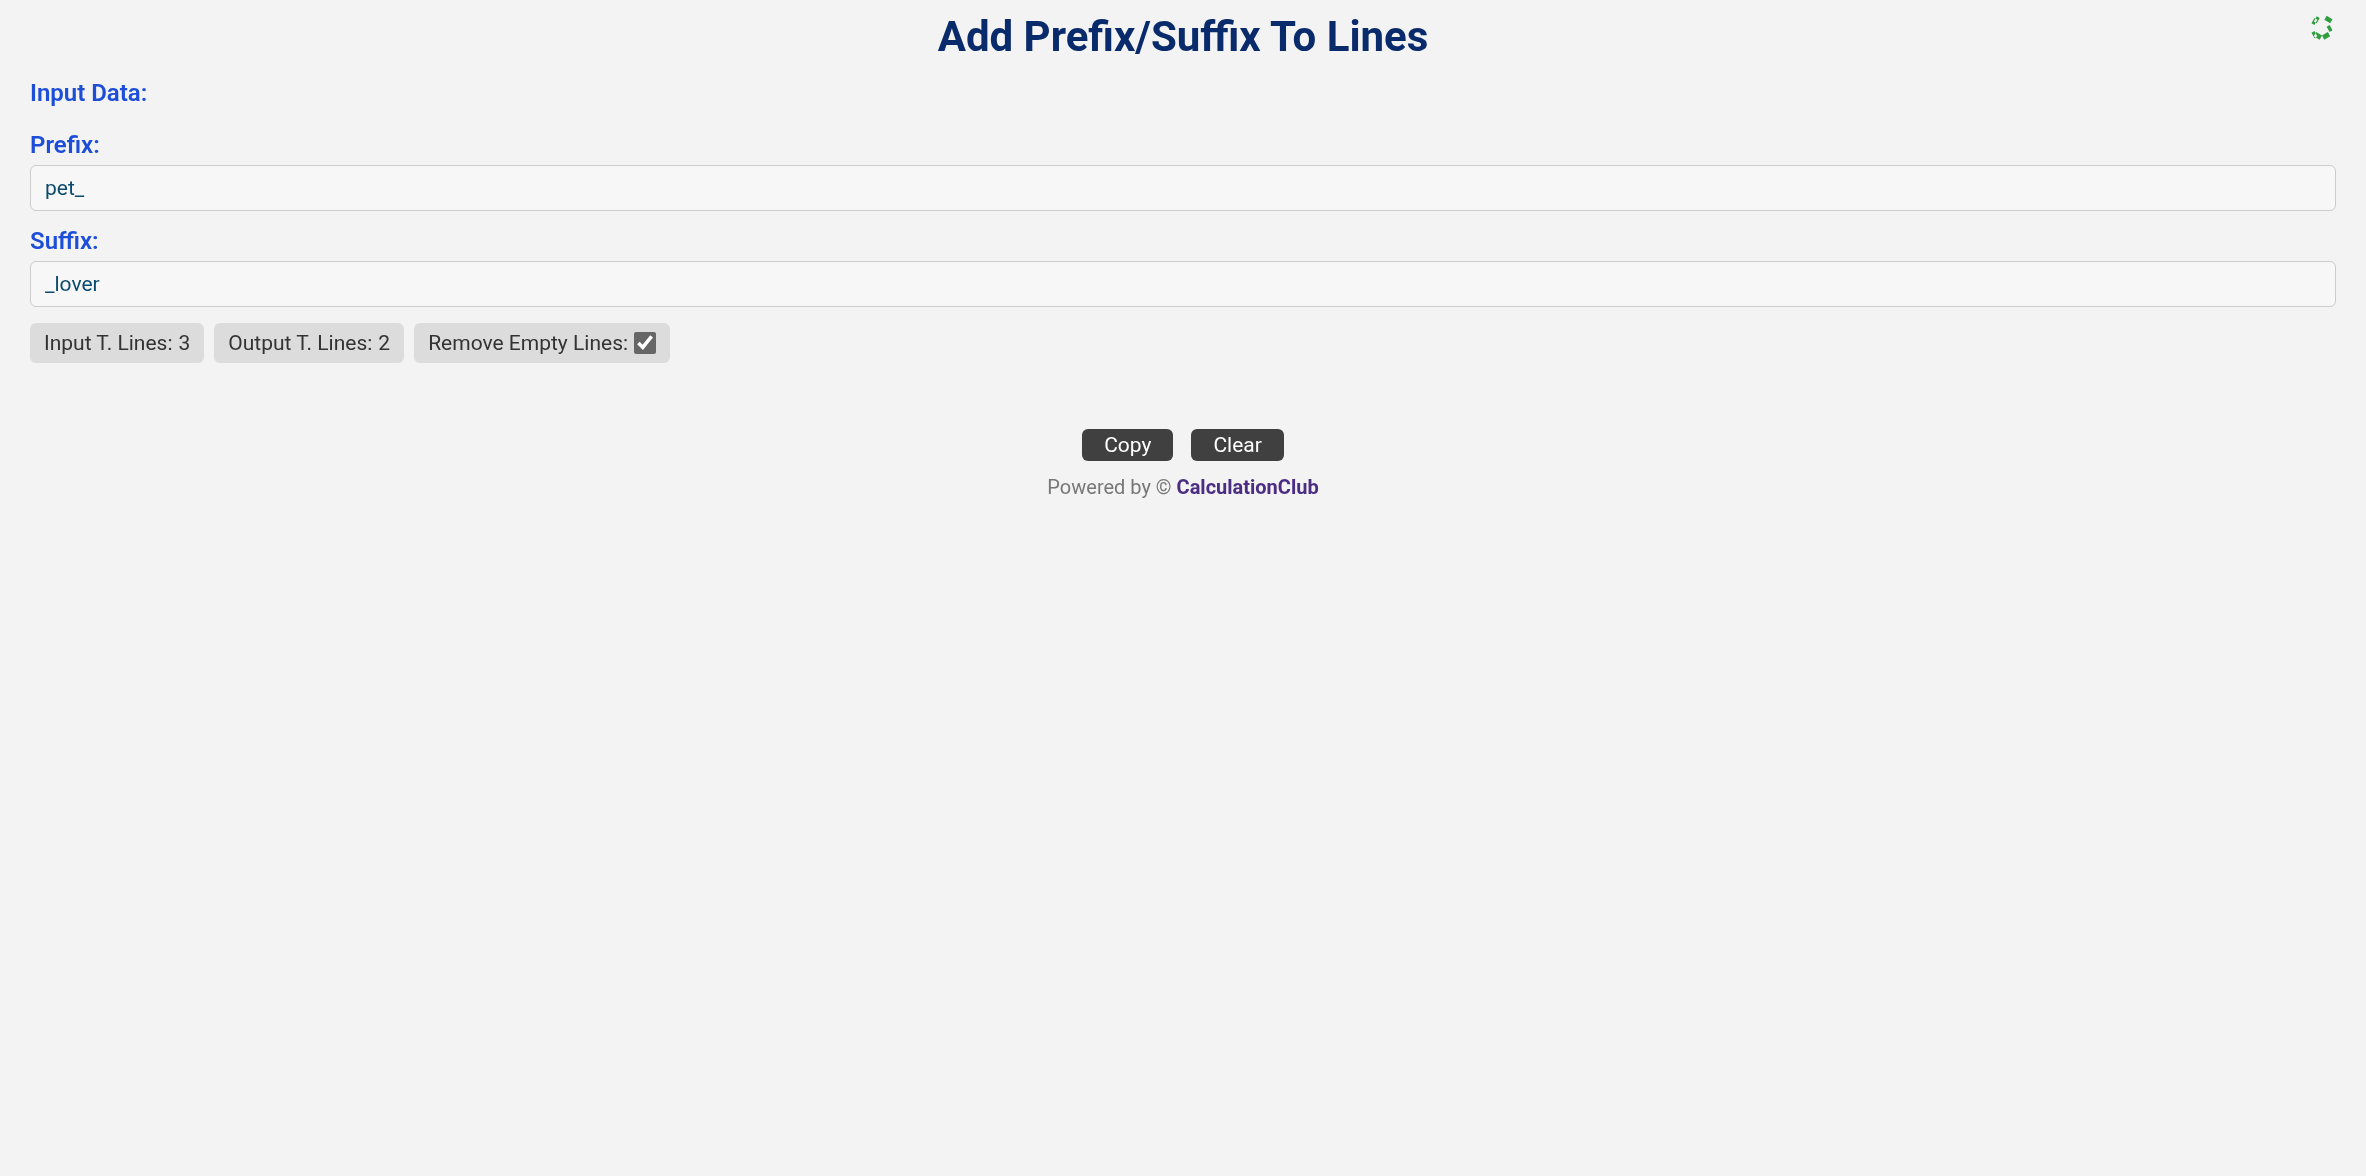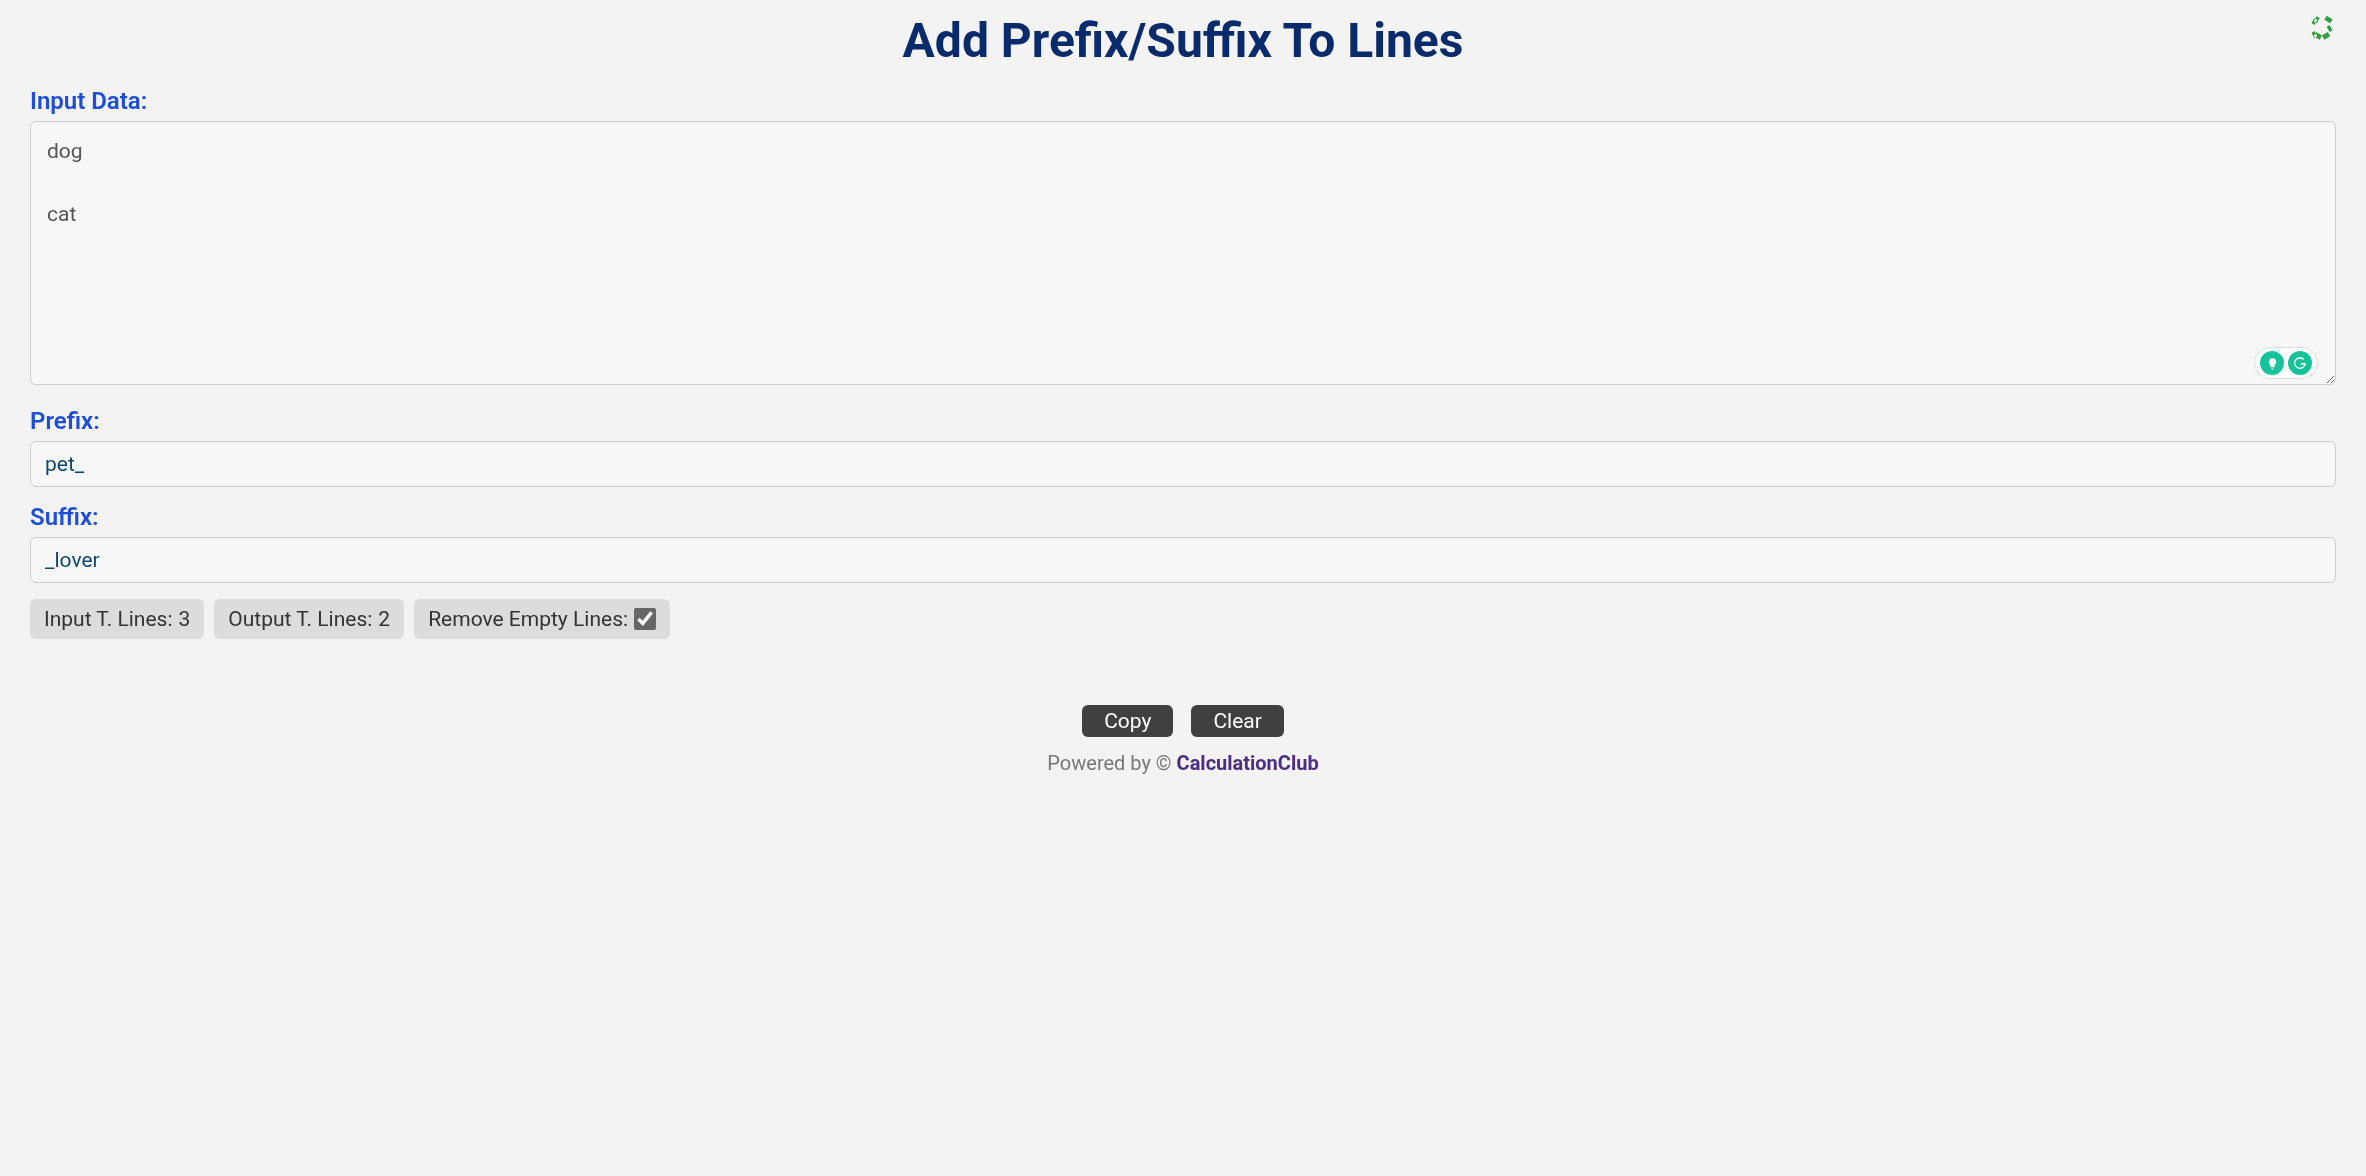--- a/index.html
+++ b/index.html
@@ -8,21 +8,21 @@
       box-sizing: border-box;
     }
     body {
       font-family: -apple-system, BlinkMacSystemFont, "Segoe UI", Roboto, Helvetica, Arial, sans-serif;
       background: #f3f3f3;
       padding: 12px 30px 20px 30px;
       position: relative;
     }
     .page-title {
       text-align: center;
-      font-size: 48px;
+      font-size: 42px;
       font-weight: 700;
       color: #0a2b6b;
       margin-bottom: 18px;
     }
     .recycle-icon {
       position: absolute;
       top: 14px;
       right: 30px;
       width: 28px;
       height: 28px;
@@ -161,38 +161,20 @@
   <svg viewBox="0 0 24 24" width="28" height="28" fill="#2e9e3f">
     <path d="M7.5 2L5 6.5l2.5 1.5L10 3.5 7.5 2zM19 8l-5-3 2-3.5 5 3L19 8zM21 14l-2.5-4.5L16 11l2.5 4.5L21 14zM14 22l5-3-2-3.5-5 3L14 22zM3 16l2.5 4.5L8 19l-2.5-4.5L3 16zM10 22l-5-3 2-3.5 5 3L10 22zM3 8l2.5-4.5L8 5 5.5 9.5 3 8z"></path>
   </svg>
 </div>
 
 <h1 class="page-title">Add Prefix/Suffix To Lines</h1>
 
 <div class="columns">
   <div class="col">
     <div class="label-red">Input Data:</div>
-    <div class="input-wrapper">
-      <textarea style="">dog
-
-cat</textarea>
-      <div class="grammarly-badge">
-        <div class="g-icon-bulb">
-          <svg width="13" height="13" viewBox="0 0 24 24" fill="#fff">
-              <path d="M12 2a7 7 0 0 0-4 12.7V17a2 2 0 0 0 2 2h4a2 2 0 0 0 2-2v-2.3A7 7 0 0 0 12 2zm-2 19h4v1a1 1 0 0 1-1 1h-2a1 1 0 0 1-1-1v-1z"></path>
-            </svg>
-        </div>
-        <div class="g-icon-g">
-          <svg width="18" height="18" viewBox="0 0 24 24">
-              <circle cx="12" cy="12" r="11" fill="#15c39a"></circle>
-              <path d="M16 8a6 6 0 1 0 1.5 6H13v-2h7v1a8 8 0 1 1-2.5-7L16 8z" fill="#fff"></path>
-            </svg>
-        </div>
-      </div>
-    </div>
   </div>
 </div>
 
 <div class="field-group">
   <div class="label-red">Prefix:</div>
   <input type="text" class="text-input" value="pet_" style="">
 </div>
 
 <div class="field-group">
   <div class="label-red">Suffix:</div>

